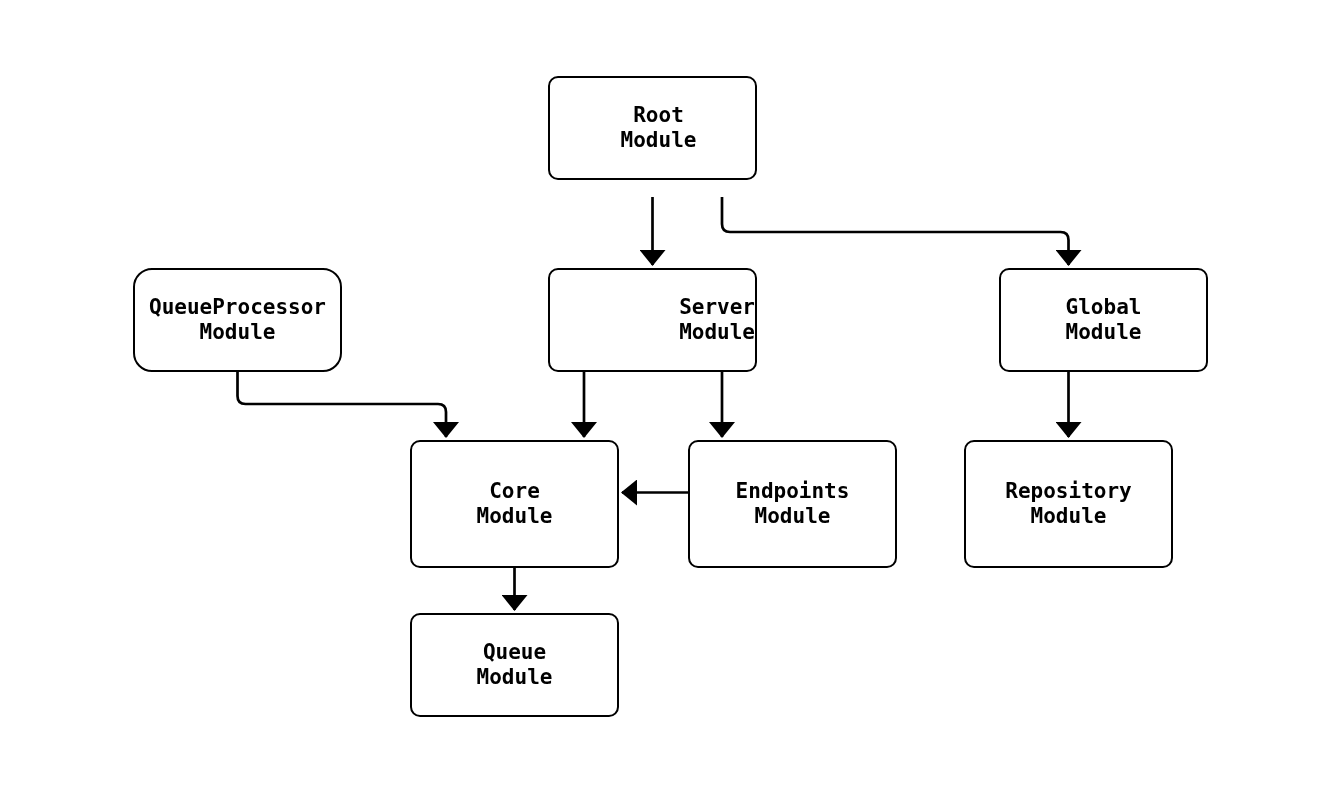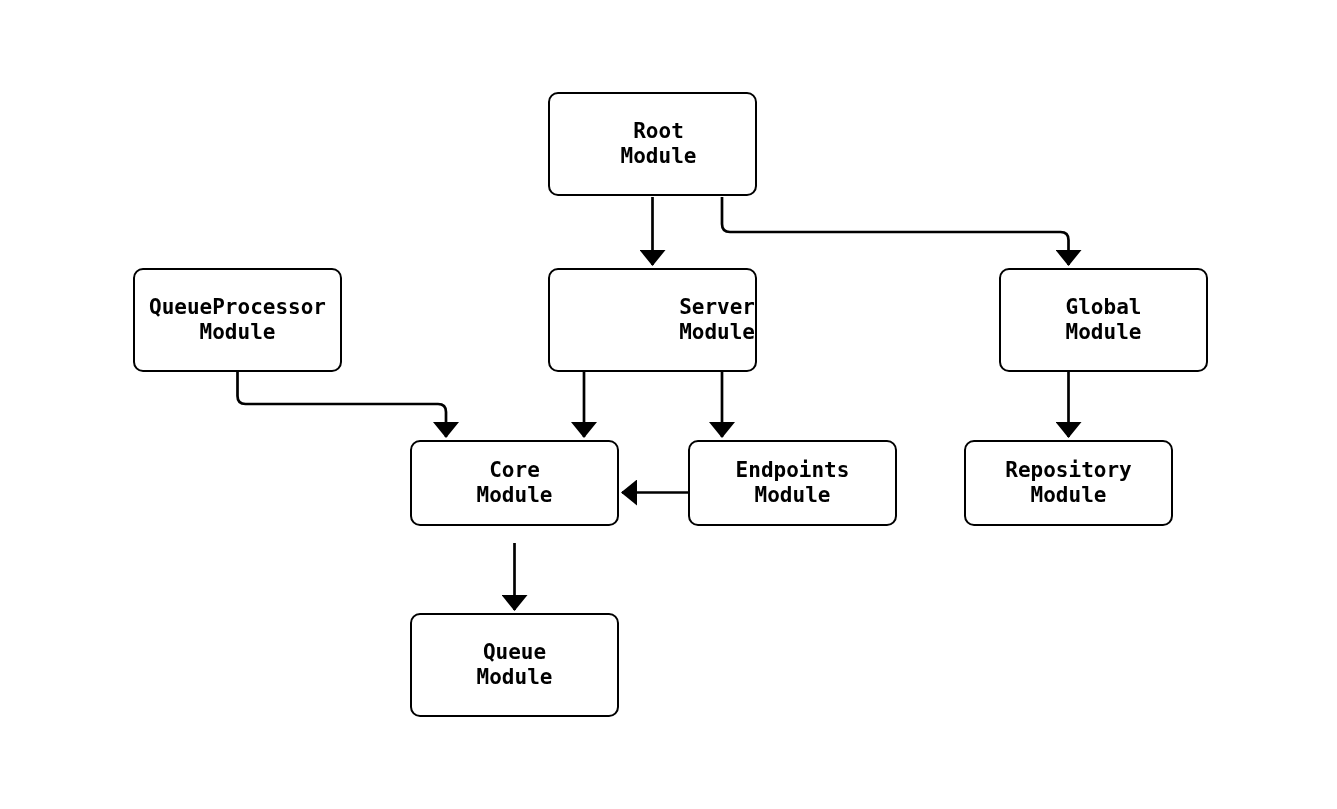--- a/index.html
+++ b/index.html
@@ -39,24 +39,24 @@
     align-items: center;
     justify-content: center;
     text-align: center;
     font-weight: bold;
     font-size: 21px;
     line-height: 25px;
     color: #000000;
   }
   .node span { display: block; }
   .h104 { height: 104px; }
-  .h103 { height: 86px; }
+  .h103 { height: 128px; }
 
-  .node-root          { left: 548px; top: 92px; padding-left: 12px;  }
-  .node-queueprocessor{ left: 133px; top: 268px; }
+  .node-root          { left: 548px; top: 76px; padding-left: 12px;  }
+  .node-queueprocessor{ left: 133px; top: 268px; border-radius: 19px; }
   .node-server        { left: 548px; top: 268px; align-items: flex-end; }
   .node-global        { left: 964px; top: 268px; margin-left: 35px; }
   .node-core          { left: 410px; top: 440px; }
   .node-endpoints     { left: 688px; top: 440px; }
   .node-repository    { left: 964px; top: 440px; align-items: center; }
   .node-queue         { left: 410px; top: 613px; }
 </style>
 </head>
 <body>
 

